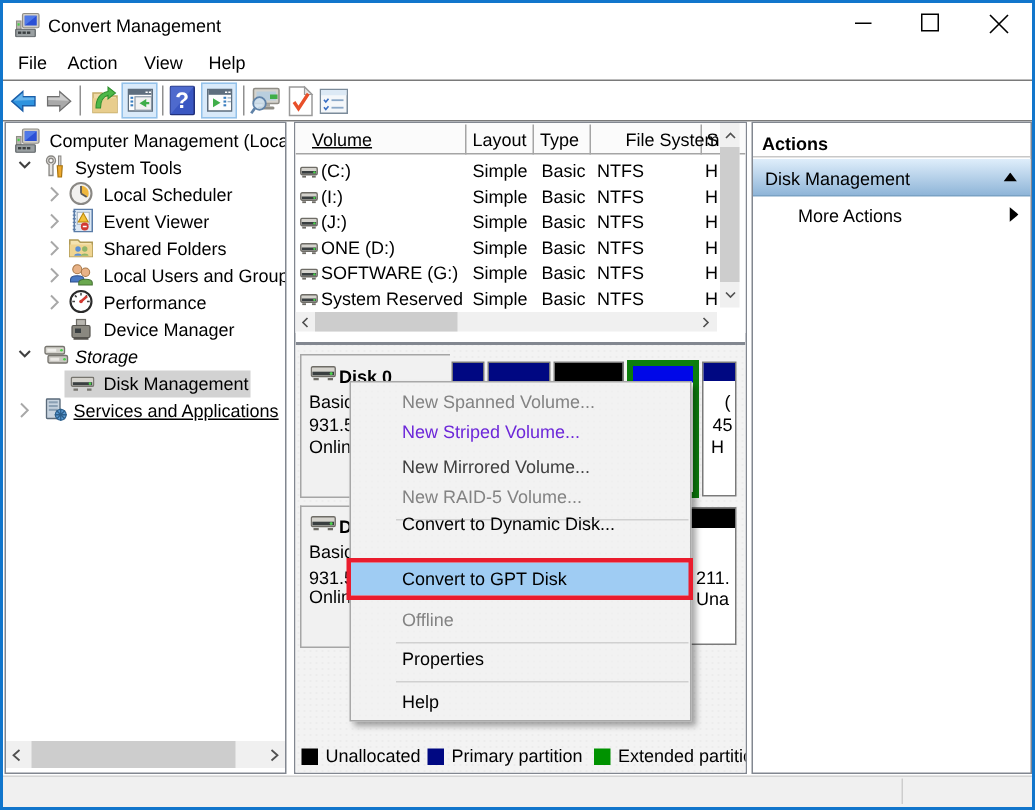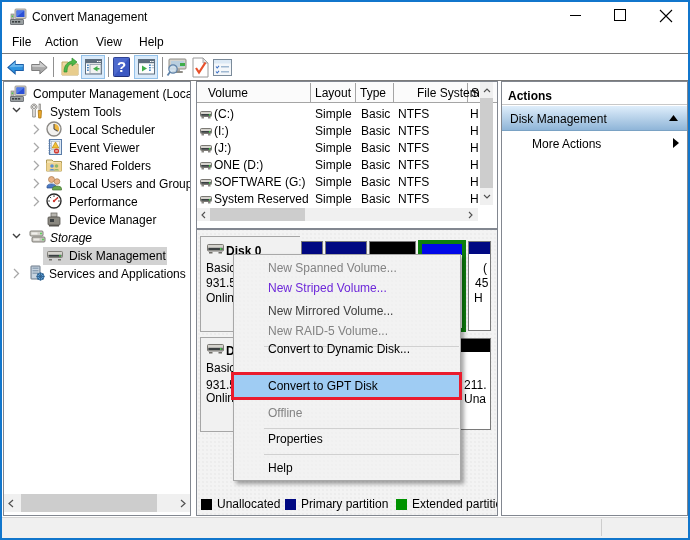--- a/index.html
+++ b/index.html
@@ -242,42 +242,42 @@
     </svg>
 <svg class="a" style="left:26px;top:184px;" width="16" height="16" viewBox="0 0 16 16">
 <rect x="2" y="1" width="9" height="13" rx="0.5" fill="#c8d4e0" stroke="#5a6a7a" stroke-width="0.9"></rect>
 <rect x="3.5" y="2.5" width="6" height="1.4" fill="#8ba0b4"></rect>
       <rect x="3.5" y="5" width="6" height="1.4" fill="#8ba0b4"></rect>
       <rect x="3.5" y="7.5" width="6" height="1.4" fill="#8ba0b4"></rect>
 <circle cx="11.5" cy="11.5" r="3.6" fill="#5b9bd5" stroke="#2c5f8c" stroke-width="0.8"></circle>
 <circle cx="11.5" cy="11.5" r="1.3" fill="#fff"></circle>
 <path d="M11.5 7.5 L11.5 15.5 M7.5 11.5 L15.5 11.5 M8.7 8.7 L14.3 14.3 M14.3 8.7 L8.7 14.3" stroke="#2c5f8c" stroke-width="0.9"></path>
 </svg>
-<div class="a" style="left:46px;top:186px;">Services and Applications</div>
+<div class="a" style="left:46px;top:186px;text-decoration:underline;">Services and Applications</div>
 </div>
 
 <div class="a" style="left:4px;top:494px;width:186px;height:18px;background:#f0f0f0;">
 <svg class="a" style="left:4px;top:5px;" width="6" height="9" viewBox="0 0 6 9">
       <path d="M5 1 L1 4.5 L5 8" stroke="#505050" stroke-width="1.2" fill="none"></path>
     </svg>
 <div class="a" style="left:17px;top:0px;width:136px;height:18px;background:#cdcdcd;"></div>
 <svg class="a" style="left:176px;top:5px;" width="6" height="9" viewBox="0 0 6 9">
       <path d="M1 1 L5 4.5 L1 8" stroke="#505050" stroke-width="1.2" fill="none"></path>
     </svg>
 </div>
 
 <div class="panel" id="midpanel" style="left:196px;top:81px;width:302px;height:435px;"></div>
 <div id="volumelist" class="a" style="left:197px;top:82px;width:300px;height:140px;background:#fff;overflow:hidden;">
 
 <div class="a" style="left:0;top:0;width:300px;height:21px;background:#fbfbfb;border-bottom:1px solid #a5a5a5;"></div>
 <div class="a" style="left:113px;top:1px;width:1px;height:20px;background:#a5a5a5;"></div>
 <div class="a" style="left:158px;top:1px;width:1px;height:20px;background:#a5a5a5;"></div>
 <div class="a" style="left:196px;top:1px;width:1px;height:20px;background:#a5a5a5;"></div>
 <div class="a" style="left:270px;top:1px;width:1px;height:20px;background:#a5a5a5;"></div>
-<div class="a" style="left:11px;top:4px;">Volume</div>
+<div class="a" style="left:11px;top:4px;text-decoration:underline;">Volume</div>
 <div class="a" style="left:118px;top:4px;">Layout</div>
 <div class="a" style="left:163px;top:4px;">Type</div>
 <div class="a" style="left:220px;top:4px;">File System</div>
 <div class="a" style="left:274px;top:4px;">S</div>
 
 <div class="a" style="left:17px;top:25px;">(C:)</div>
 <div class="a" style="left:17px;top:42px;">(I:)</div>
 <div class="a" style="left:17px;top:59px;">(J:)</div>
 <div class="a" style="left:17px;top:76px;">ONE (D:)</div>
 <div class="a" style="left:17px;top:93px;">SOFTWARE (G:)</div>

